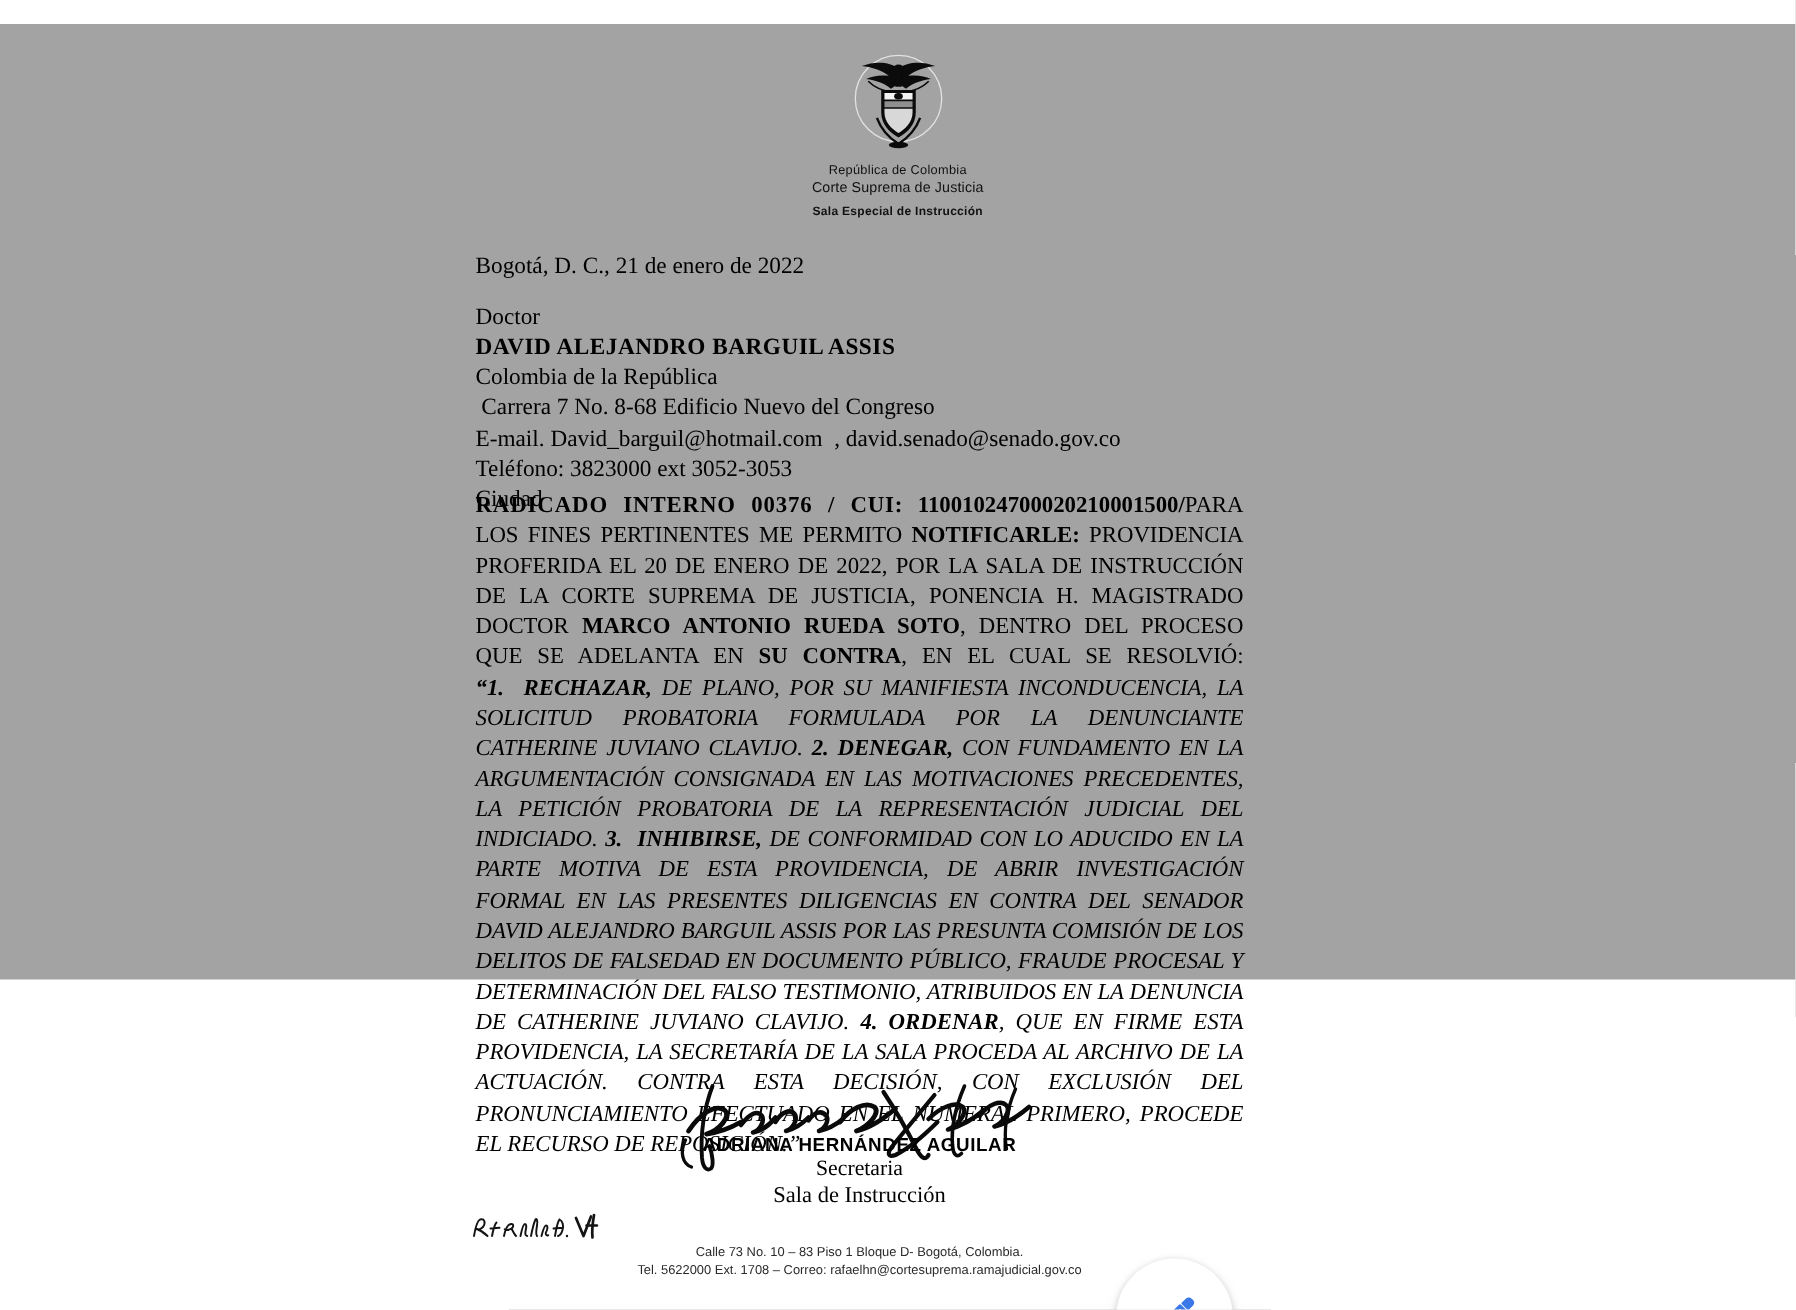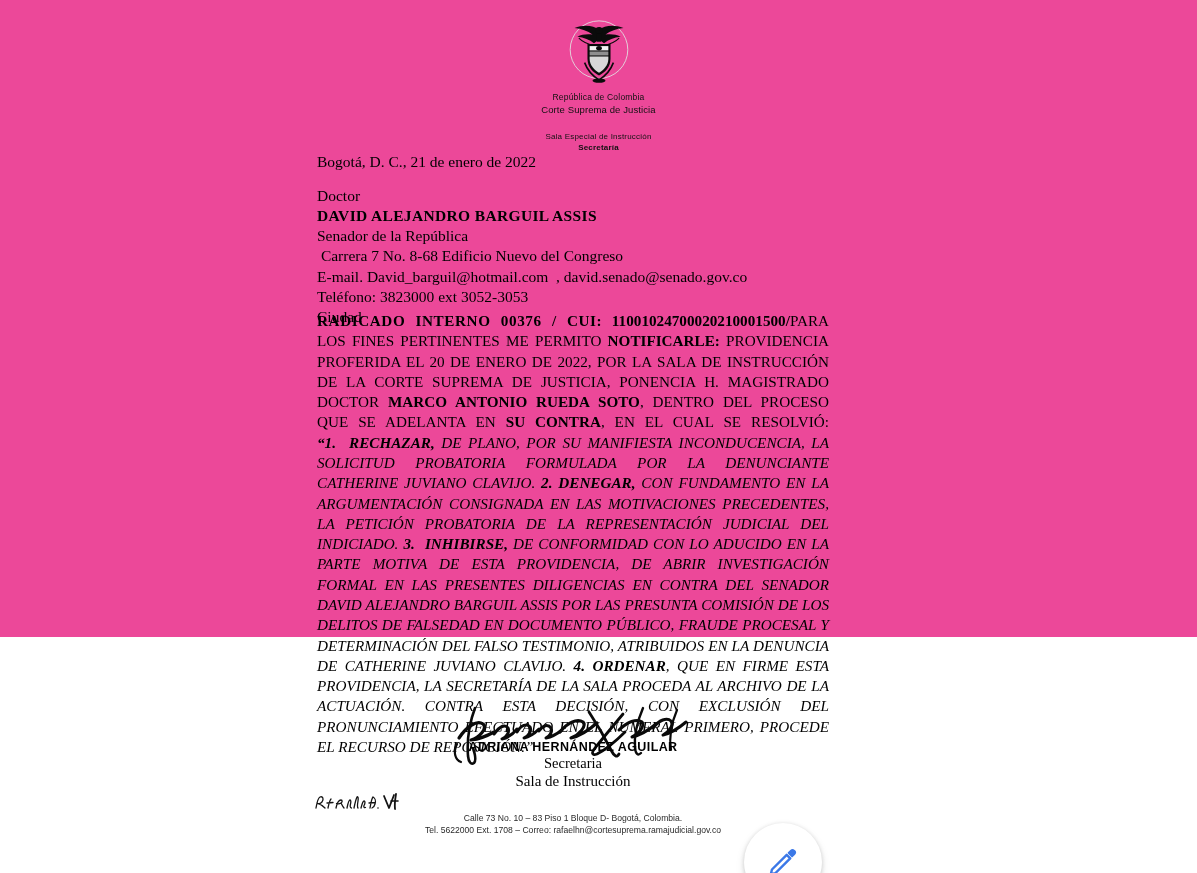--- a/index.html
+++ b/index.html
@@ -12,24 +12,24 @@
     height: 873px;
     position: relative;
     overflow: hidden;
     font-family: "Liberation Serif", "DejaVu Serif", serif;
     color: #000000;
   }
 
   
   #page-sheet {
     position: absolute;
-    left: 0; top: 0;
+    left: 0; top: 16px;
     width: 1197px;
     height: 637px;
-    background: #ec4899;
+    background: #a3a3a3;
   }
 
   
   #letterhead {
     position: absolute;
     left: 0;
     top: 18px;
     width: 1197px;
     text-align: center;
   }
@@ -50,22 +50,22 @@
     margin-top: 2px;
   }
   #lh-court {
     font-size: 9.5px;
     font-weight: normal;
     margin-top: 1px;
     letter-spacing: 0.1px;
   }
   #lh-chamber {
     font-size: 8px;
-    font-weight: normal;
-    margin-top: 16px;
+    font-weight: bold;
+    margin-top: 4px;
   }
   #lh-office {
     font-size: 8px;
     font-weight: bold;
     margin-top: 1px;
   }
 
   
   .col {
     position: absolute;
@@ -218,30 +218,29 @@
       <path d="M37 53.5 L63 53.5 L63 57 C63 66 56 72.5 50 76 C44 72.5 37 66 37 57 Z" fill="#d8d8d8"></path>
       <ellipse cx="50" cy="42" rx="4" ry="3" fill="#0b0b0b"></ellipse>
 
       <path d="M30 62 C34 73 42 81 50 86 C58 81 66 73 70 62" stroke="#0b0b0b" stroke-width="2.2" fill="none"></path>
       <ellipse cx="50" cy="87" rx="9" ry="3" fill="#0b0b0b"></ellipse>
     </svg>
 
     <div class="lh-line" id="lh-country">República de Colombia</div>
     <div class="lh-line" id="lh-court">Corte Suprema de Justicia</div>
     <div class="lh-line" id="lh-chamber">Sala Especial de Instrucción</div>
-    <div class="lh-line" id="lh-office">Secretaría</div>
   </div>
 
   <div class="col" id="date-line">Bogotá, D. C., 21 de enero de 2022</div>
 
 
   <div class="col" id="addressee-block">
     <div class="row">Doctor</div>
     <div class="row" id="addressee-name">DAVID ALEJANDRO BARGUIL ASSIS</div>
-    <div class="row">Senador de la República</div>
+    <div class="row">Colombia de la República</div>
     <div class="row"> Carrera 7 No. 8-68 Edificio Nuevo del Congreso</div>
     <div class="row">E-mail. David_barguil@hotmail.com  , david.senado@senado.gov.co</div>
     <div class="row">Teléfono: 3823000 ext 3052-3053</div>
     <div class="row">Ciudad</div>
   </div>
 
   <div class="col" id="body-block">
     <p><b class="sp">RADICADO INTERNO 00376 / CUI:</b><b> </b><b>11001024700020210001500/</b><span>PARA LOS FINES PERTINENTES ME PERMITO </span><b>NOTIFICARLE:</b><span> PROVIDENCIA PROFERIDA EL 20 DE ENERO DE 2022, POR LA SALA DE INSTRUCCIÓN DE LA CORTE SUPREMA DE JUSTICIA, PONENCIA H. MAGISTRADO DOCTOR </span><b>MARCO ANTONIO RUEDA SOTO</b><span>, DENTRO DEL PROCESO QUE SE ADELANTA EN </span><b>SU CONTRA</b><span>, EN EL CUAL SE RESOLVIÓ: </span><span class="itb">“</span><span class="itb">1.</span><span class="itb">&nbsp;&nbsp;</span><span class="itb">RECHAZAR,</span><span class="it"> DE PLANO, POR SU MANIFIESTA INCONDUCENCIA, LA SOLICITUD PROBATORIA FORMULADA POR LA DENUNCIANTE CATHERINE JUVIANO CLAVIJO. </span><span class="itb">2. DENEGAR,</span><span class="it"> CON FUNDAMENTO EN LA ARGUMENTACIÓN CONSIGNADA EN LAS MOTIVACIONES PRECEDENTES, LA PETICIÓN PROBATORIA DE LA REPRESENTACIÓN JUDICIAL DEL INDICIADO. </span><span class="itb">3.</span><span class="itb">&nbsp;&nbsp;</span><span class="itb">INHIBIRSE,</span><span class="it"> DE CONFORMIDAD CON LO ADUCIDO EN LA PARTE MOTIVA DE ESTA PROVIDENCIA, DE ABRIR INVESTIGACIÓN FORMAL EN LAS PRESENTES DILIGENCIAS EN CONTRA DEL SENADOR DAVID ALEJANDRO BARGUIL ASSIS POR LAS PRESUNTA COMISIÓN DE LOS DELITOS DE FALSEDAD EN DOCUMENTO PÚBLICO, FRAUDE PROCESAL Y DETERMINACIÓN DEL FALSO TESTIMONIO, ATRIBUIDOS EN LA DENUNCIA DE CATHERINE JUVIANO CLAVIJO. </span><span class="itb">4. ORDENAR</span><span class="it">, QUE EN FIRME ESTA PROVIDENCIA, LA SECRETARÍA DE LA SALA PROCEDA AL ARCHIVO DE LA ACTUACIÓN. CONTRA ESTA DECISIÓN, CON EXCLUSIÓN DEL PRONUNCIAMIENTO EFECTUADO EN EL NUMERAL PRIMERO, PROCEDE EL RECURSO DE REPOSICIÓN.”</span></p>
   </div>
 

